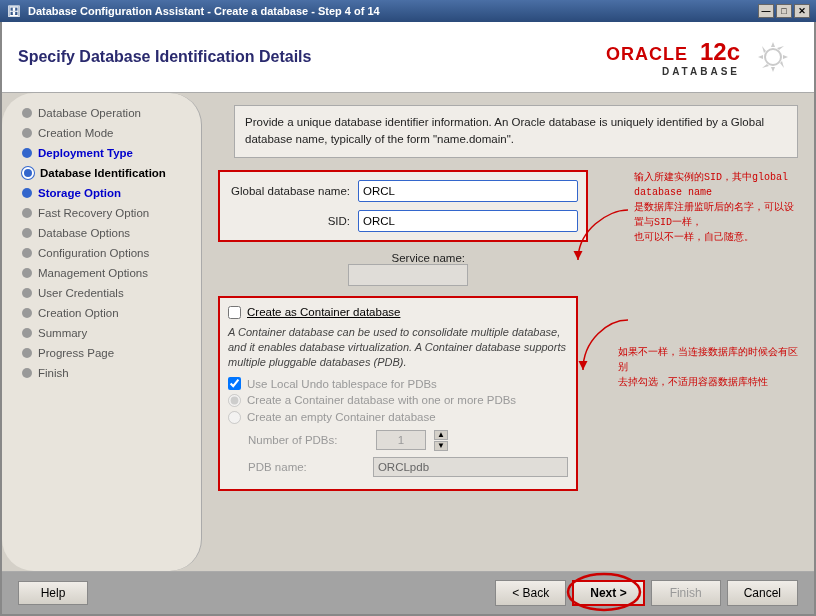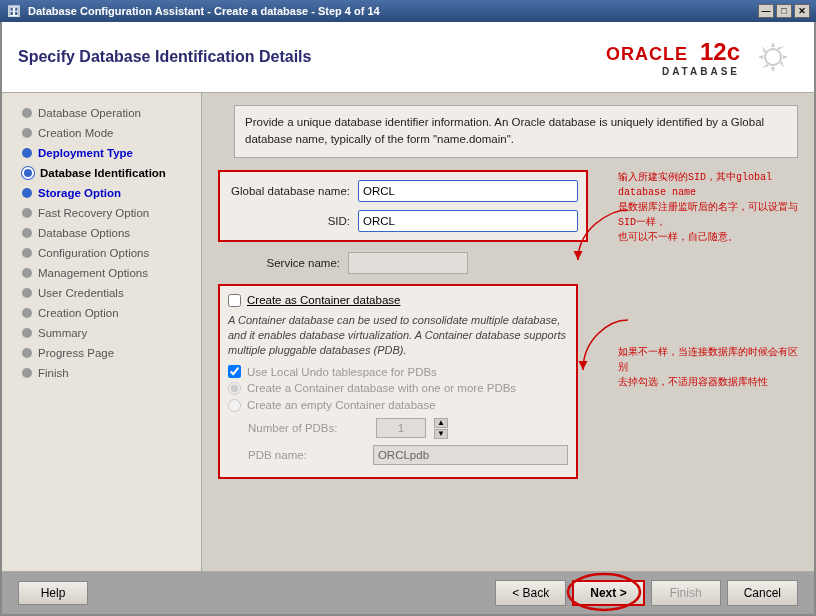--- a/index.html
+++ b/index.html
@@ -105,20 +105,21 @@
       overflow: hidden;
     }
 
     
     .sidebar {
       width: 200px;
       background: #e8e4dc;
       border-right: 1px solid #aaa;
       padding: 10px 0;
       overflow-y: auto;
+      border-radius: 32px;
     }
     .sidebar-item {
       padding: 4px 10px 4px 20px;
       color: #555;
       cursor: pointer;
       font-size: 11.5px;
       display: flex;
       align-items: center;
       gap: 6px;
     }
@@ -392,21 +393,21 @@
               <span class="form-label">Global database name:</span>
               <input type="text" class="form-input" value="ORCL" style="border: 1px solid rgb(51, 102, 204); border-radius: 2px;">
             </div>
             <div class="form-row" style="margin-bottom:0;">
               <span class="form-label">SID:</span>
               <input type="text" class="form-input" value="ORCL" style="border: 1px solid rgb(51, 102, 204); border-radius: 2px;">
             </div>
           </div>
 
           
-          <div class="form-row" style="margin-bottom:10px;">
+          <div class="form-row" style="margin-bottom:10px;flex-direction:column;">
             <span class="form-label">Service name:</span>
             <input type="text" class="form-input" value="" style="background: rgb(224, 221, 216); color: rgb(153, 153, 153); width: 120px;">
           </div>
 
           
           <div style="border:2px solid #cc0000; padding:8px; background:#f0ede8; width:360px;">
             <div class="checkbox-row">
               <input type="checkbox" id="cdb-check" style="">
               <label for="cdb-check" style="font-size:11.5px; cursor:pointer;text-decoration:underline;">Create as Container database</label>
             </div>
@@ -443,21 +444,21 @@
 
           <svg width="200" height="80" style="position:absolute; top:30px; left:-40px;">
             <defs>
               <marker id="ah1" markerWidth="8" markerHeight="8" refX="6" refY="3" orient="auto">
                 <path d="M0,0 L0,6 L6,3 z" fill="#cc0000"></path>
               </marker>
             </defs>
             <path d="M 60,10 C 40,10 10,30 10,60" stroke="#cc0000" stroke-width="1.5" fill="none" marker-end="url(#ah1)"></path>
           </svg>
 
-          <div style="margin-top:0px; margin-left:10px;">
+          <div style="margin-top:0px; margin-left:26px;">
             <div class="annotation-text" style="white-space:pre-line; font-size:10px;">输入所建实例的SID，其中global database name
 是数据库注册监听后的名字，可以设置与SID一样，
 也可以不一样，自己随意。</div>
           </div>
 
           <svg width="200" height="80" style="position:absolute; top:140px; left:-30px;">
             <defs>
               <marker id="ah2" markerWidth="8" markerHeight="8" refX="6" refY="3" orient="auto">
                 <path d="M0,0 L0,6 L6,3 z" fill="#cc0000"></path>
               </marker>

